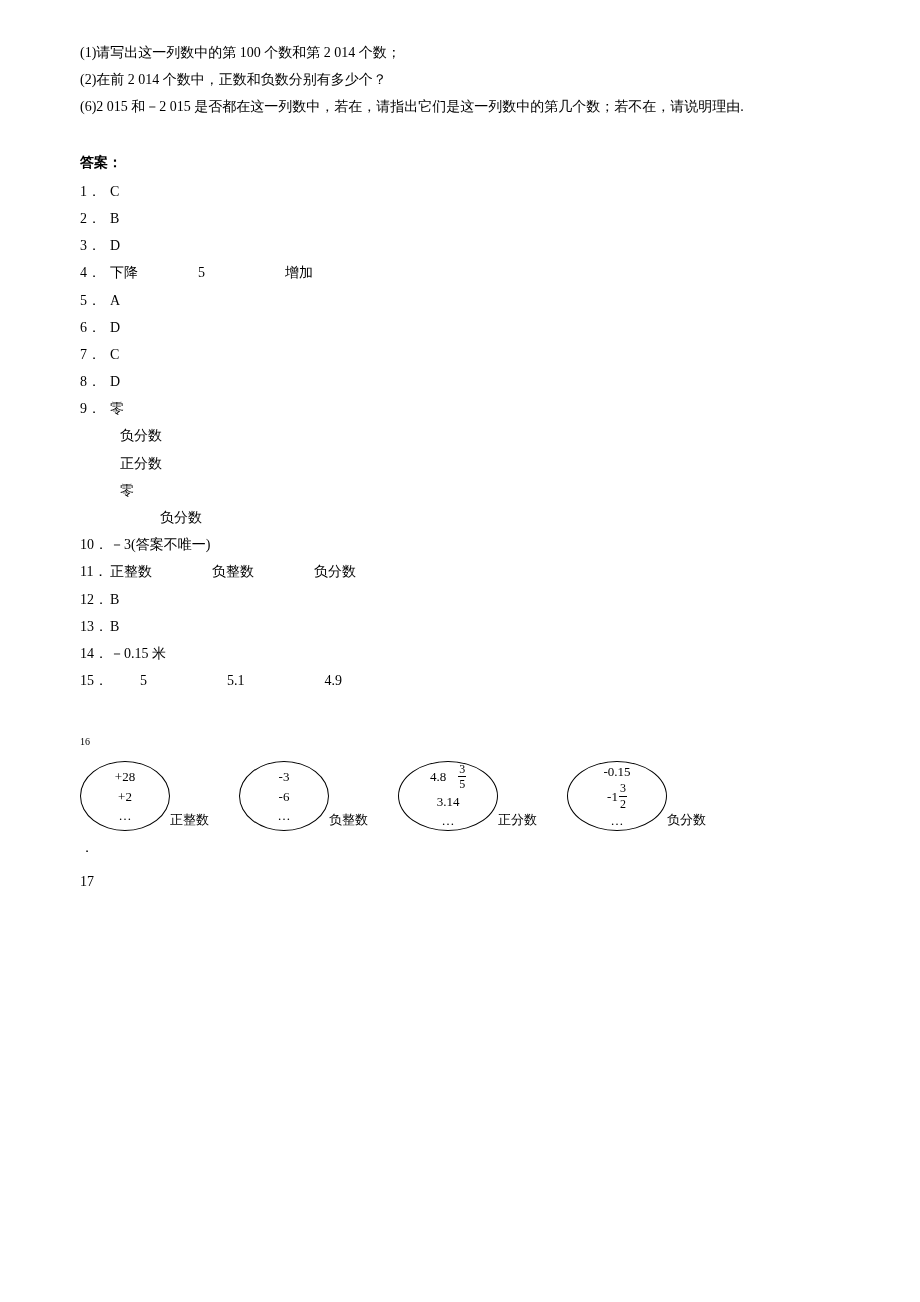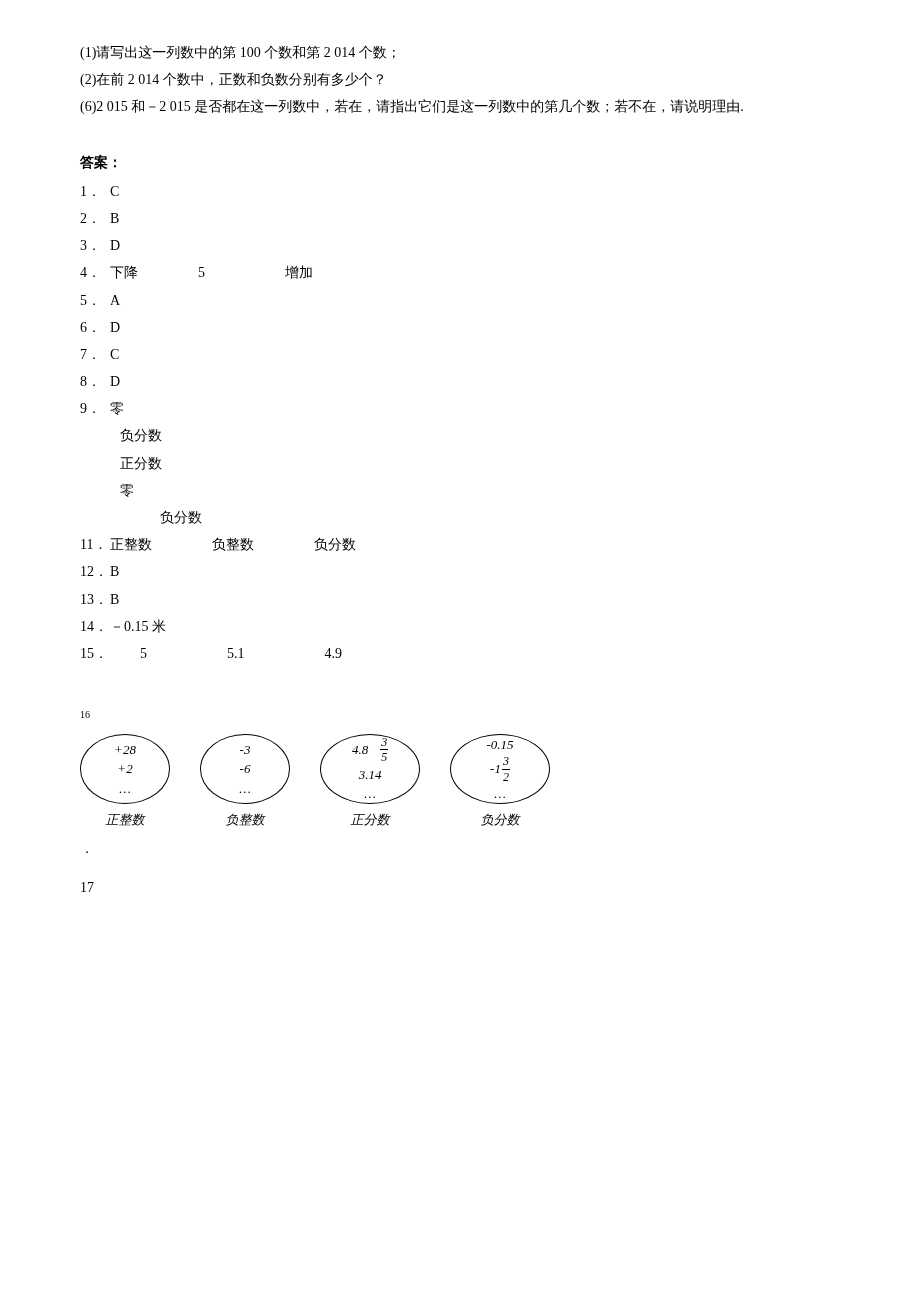--- a/index.html
+++ b/index.html
@@ -46,23 +46,22 @@
       margin-top: 40px;
     }
     .diagram-row {
       display: flex;
       align-items: center;
       gap: 30px;
       margin-top: 10px;
     }
     .oval-container {
       display: flex;
-      flex-direction: column;
-      align-items: center;
-      font-style: italic;
+      flex-direction: row;
+      align-items: flex-end;
     }
     .oval {
       border: 1.5px solid #000;
       border-radius: 50%;
       width: 90px;
       height: 70px;
       display: flex;
       flex-direction: column;
       align-items: center;
       justify-content: center;
@@ -167,20 +166,24 @@
   </div>
 
   <div class="answer-line indent">
     <span class="answer-content">零</span>
   </div>
 
   <div class="answer-line" style="margin-left:80px;">
     <span class="answer-content">负分数</span>
   </div>
 
+  <div class="answer-line">
+    <span class="answer-num">10．</span>
+    <span class="answer-content">－3(答案不唯一)</span>
+  </div>
 
   <div class="answer-line">
     <span class="answer-num">11．</span>
     <span class="answer-content">正整数</span>
     <span style="min-width:60px;display:inline-block;"></span>
     <span class="answer-content">负整数</span>
     <span style="min-width:60px;display:inline-block;"></span>
     <span class="answer-content">负分数</span>
   </div>
 
@@ -257,14 +260,14 @@
             <span class="den">2</span>
           </span>
         </span>
         <span class="dot-line">…</span>
       </div>
       <div class="oval-label">负分数</div>
     </div>
 
   </div>
   <div style="margin-top:4px;">．</div>
-  <div style="margin-top:14px;">17</div>
+  <div style="margin-top:8px;">17</div>
 </div>
 
 </body></html>

